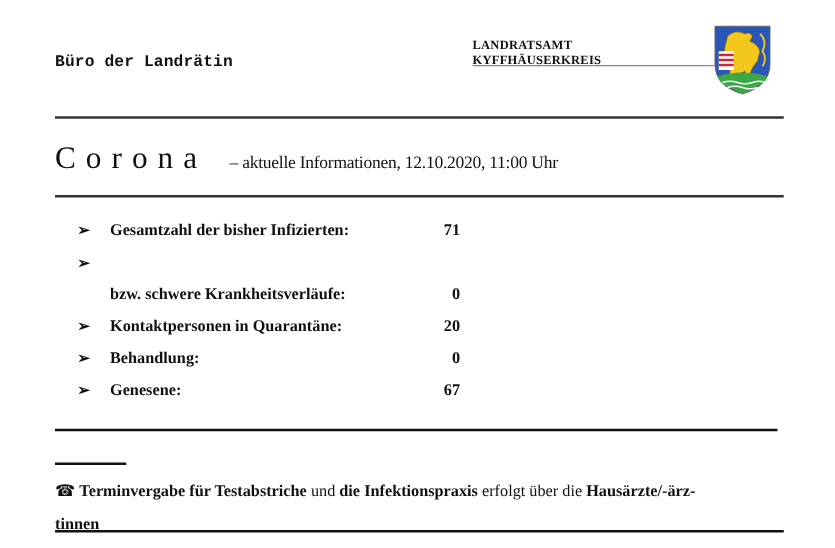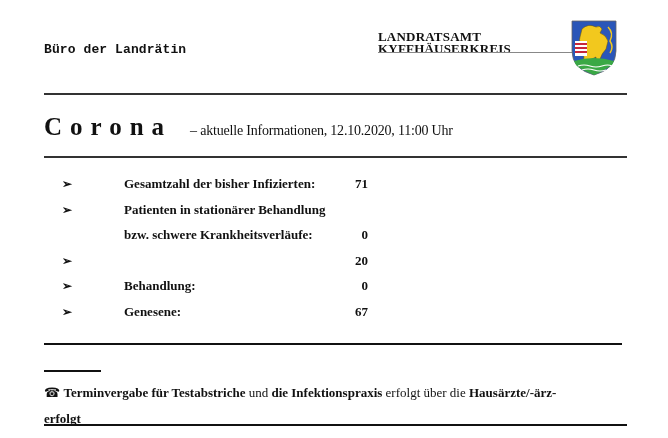--- a/index.html
+++ b/index.html
@@ -2,36 +2,36 @@
 <html><head>
   <meta charset="utf-8">
   <style>
     html, body { margin: 0; padding: 0; background: #ffffff; }
     body {
       width: 668px; height: 438px; position: relative; overflow: hidden;
       font-family: "Liberation Serif", "DejaVu Serif", serif; color: #111;
     }
     .abs { position: absolute; }
     .office { left: 44px; top: 42px; font-size: 13px; font-weight: bold; letter-spacing: 0.1px; font-family: Liberation Mono, monospace; }
-    .org { left: 378px; top: 31px; font-size: 13px; font-weight: bold; line-height: 12px; letter-spacing: 0.2px; }
+    .org { left: 378px; top: 31px; font-size: 10px; font-weight: bold; line-height: 12px; letter-spacing: 0.2px; }
     .org-rule { left: 378px; top: 52px; width: 224px; height: 1px; background: #888; }
     .crest { left: 570px; top: 19px; width: 48px; height: 58px; }
     .rule { height: 2px; background: #333; }
     .r1 { left: 44px; top: 93px; width: 583px; }
     .r2 { left: 44px; top: 156px; width: 583px; }
     .r3 { left: 44px; top: 343px; width: 578px; height: 1.5px; background: #111; }
     .r4 { left: 44px; top: 370px; width: 57px; height: 1.5px; background: #111; }
     .r5 { left: 44px; top: 424px; width: 583px; height: 2px; background: #111; }
     .title-row { left: 44px; top: 113px; white-space: nowrap; }
-    .title-word { font-size: 25px; font-weight: bold; letter-spacing: 8px; }
+    .title-word { font-size: 25px; font-weight: normal; letter-spacing: 8px; }
     .title-sub { font-size: 14px; margin-left: 14px; letter-spacing: -0.2px; }
     .list { left: 60px; top: 175px; width: 320px; }
     .item { position: relative; font-size: 13px; font-weight: bold; height: 25.5px; line-height: 18px; }
     .item .arrow { position: absolute; left: 2px; top: 0; font-size: 12px; }
-    .item .label { position: absolute; left: 28px; top: 0; margin-left: 36px; }
+    .item .label { position: absolute; left: 28px; top: 0; }
     .item .val { position: absolute; right: 12px; top: 0; }
     .note { left: 44px; top: 380px; width: 600px; font-size: 13px; line-height: 26px; }
     .note b { font-weight: bold; }
     .phone { font-size: 13px; }
   </style>
 </head>
 <body>
 
 <div class="abs office">Büro der Landrätin</div>
 
@@ -64,45 +64,45 @@
 <div class="abs rule r2"></div>
 
 <div class="abs list">
   <div class="item">
     <span class="arrow">➢</span>
     <span class="label">Gesamtzahl der bisher Infizierten:</span>
     <span class="val">71</span>
   </div>
   <div class="item">
     <span class="arrow">➢</span>
-    <span class="label">Patienten in stationärer Behandlung</span>
     <span class="val"></span>
   </div>
   <div class="item">
     <span class="label">bzw. schwere Krankheitsverläufe:</span>
     <span class="val">0</span>
   </div>
   <div class="item">
     <span class="arrow">➢</span>
+    <span class="label">Kontaktpersonen in Quarantäne:</span>
     <span class="val">20</span>
   </div>
   <div class="item">
     <span class="arrow">➢</span>
     <span class="label">Behandlung:</span>
     <span class="val">0</span>
   </div>
   <div class="item">
     <span class="arrow">➢</span>
     <span class="label">Genesene:</span>
     <span class="val">67</span>
   </div>
 </div>
 
 <div class="abs r3"></div>
 <div class="abs r4"></div>
 
 <div class="abs note">
   <span class="phone">☎</span>
   <b>Terminvergabe für Testabstriche</b><span> und </span><b>die Infektionspraxis</b><span> erfolgt über die </span><b>Hausärzte/-ärz-</b><br>
-  <b>erfolgt</b>
+  <b>tinnen</b>
 </div>
 
 <div class="abs r5"></div>
 
 </body></html>

